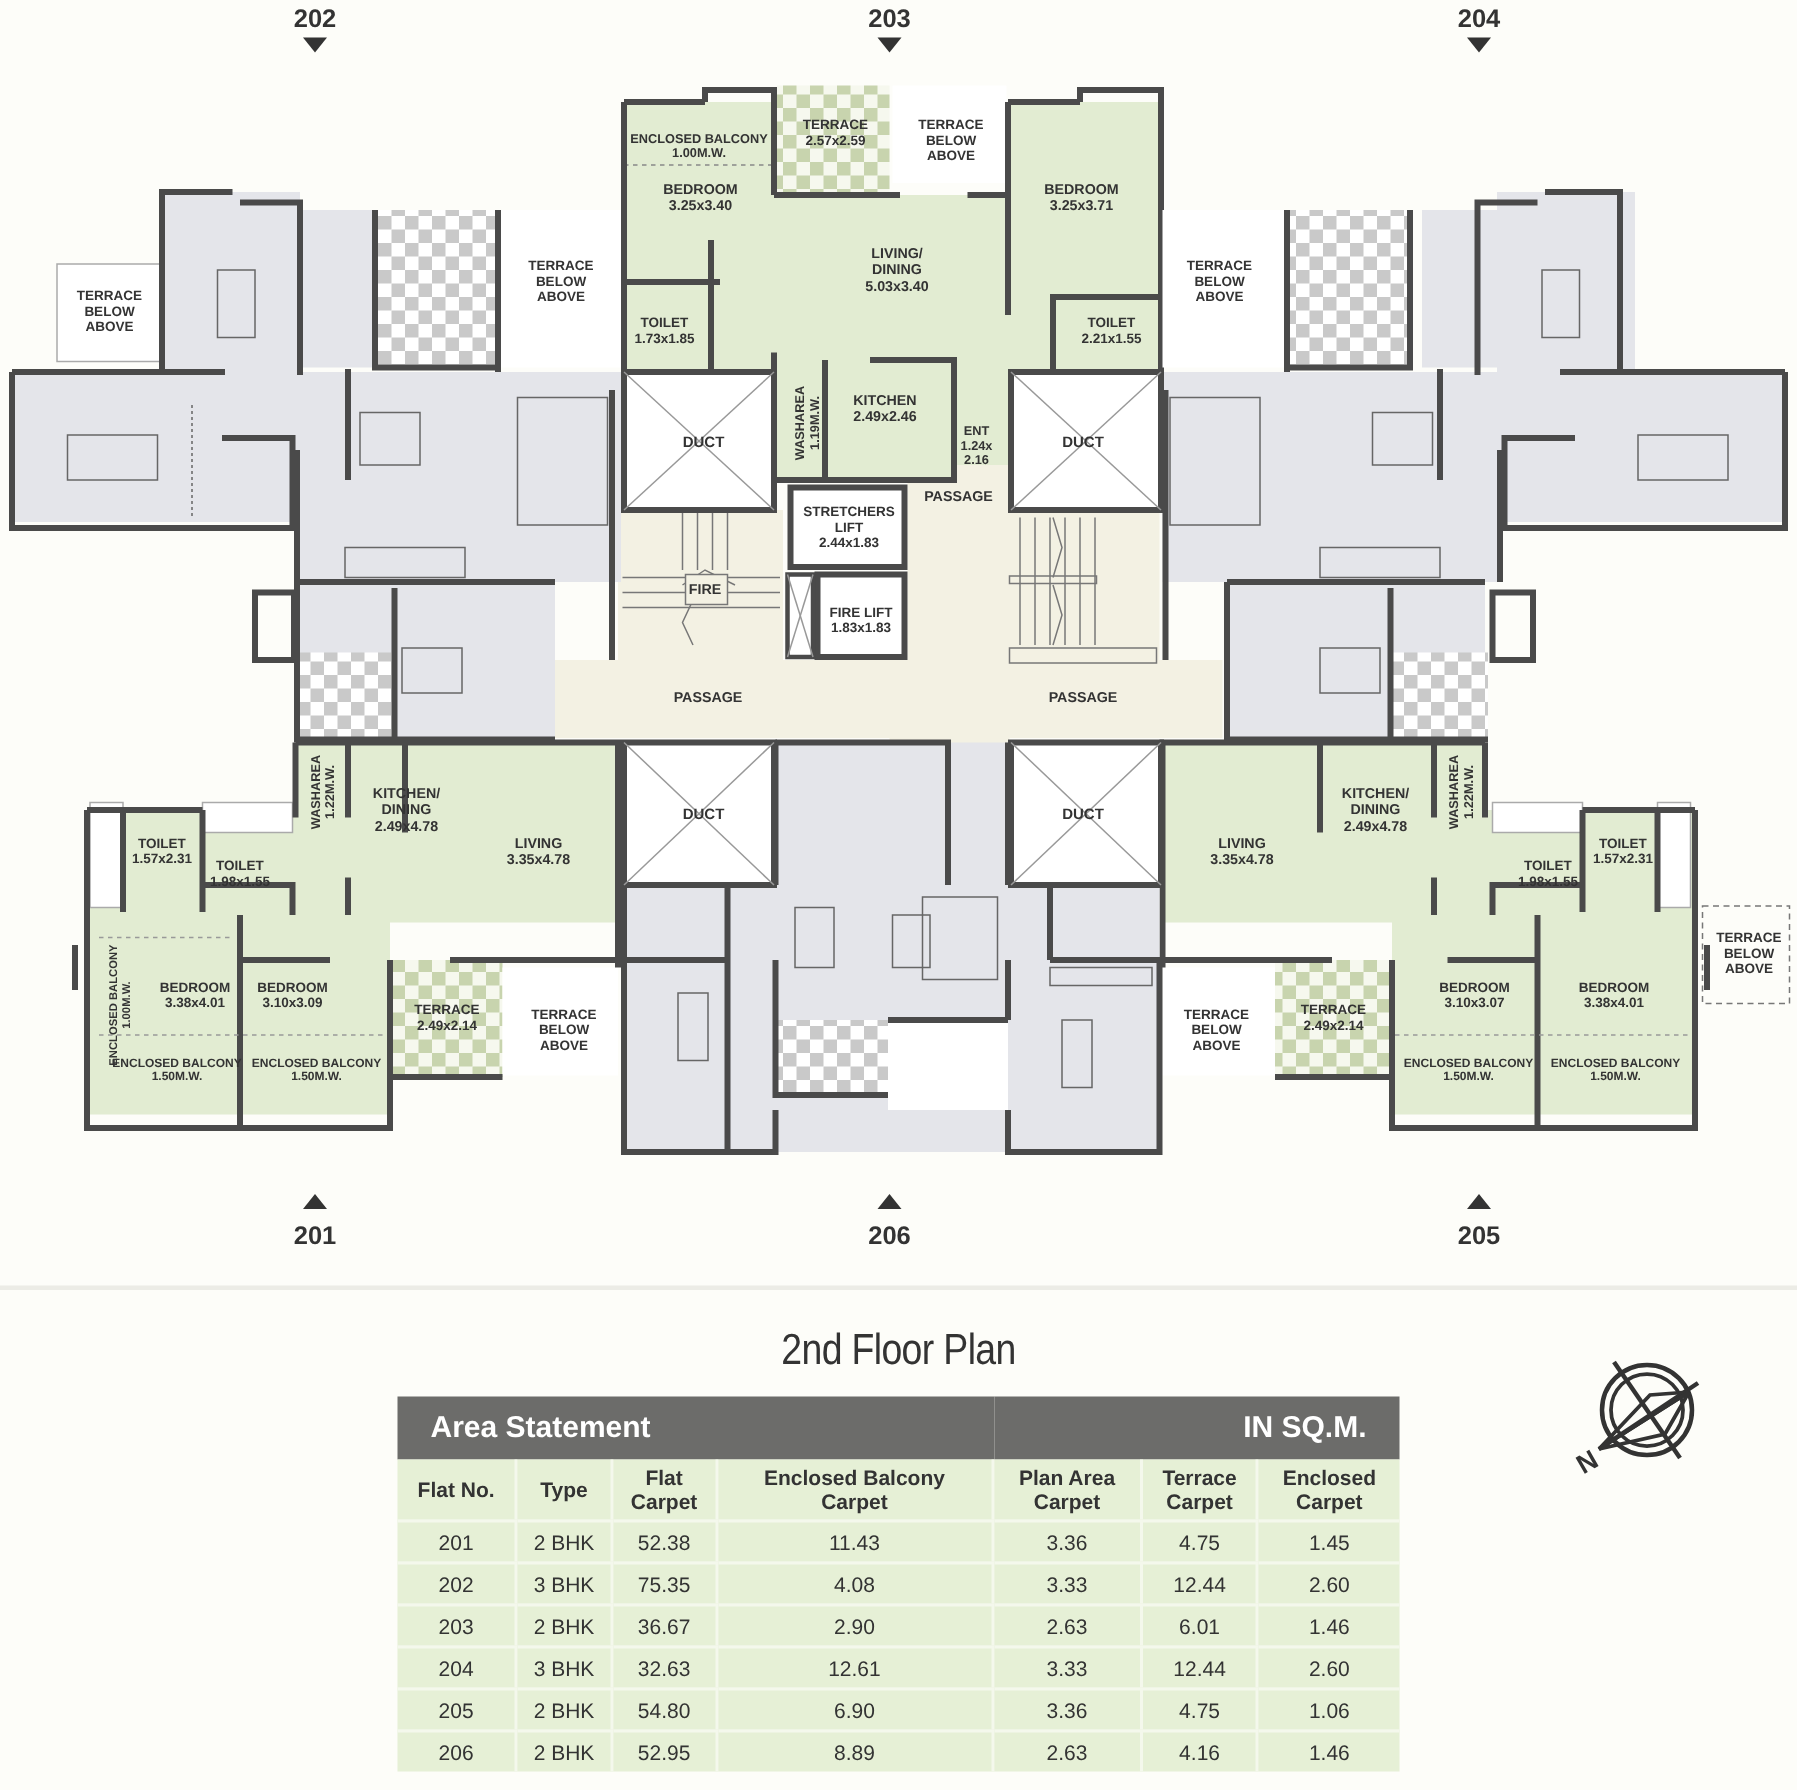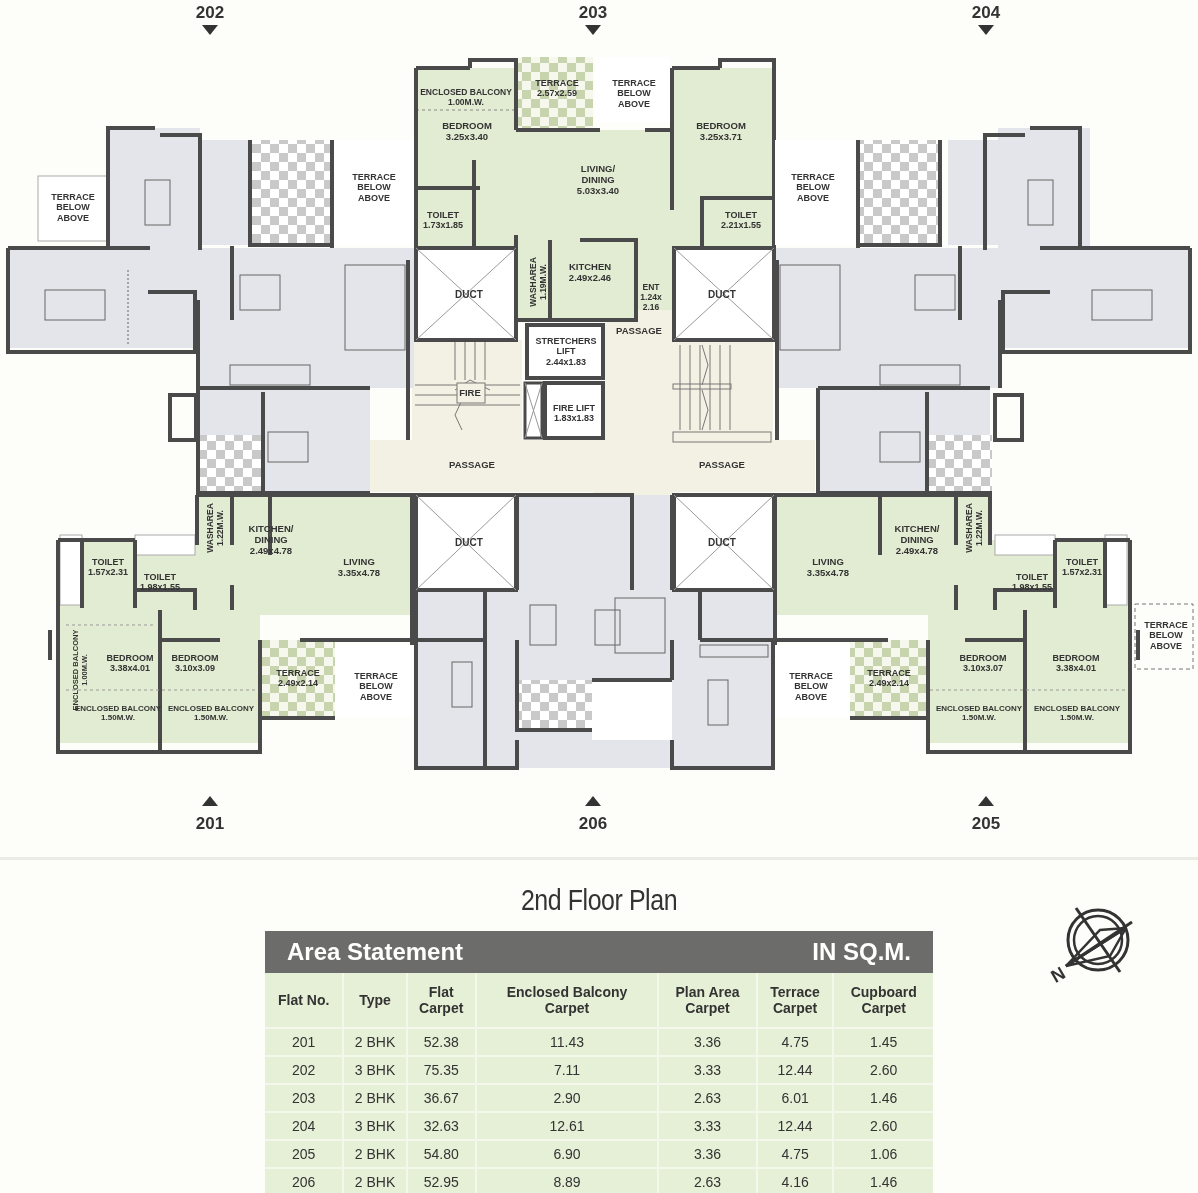--- a/index.html
+++ b/index.html
@@ -7,23 +7,23 @@
   body { font-family: "Liberation Sans", sans-serif; color: #333; position: relative; }
   #plan-svg { position: absolute; left: 0; top: 0; width: 1198px; height: 860px; }
   #plan-svg text { font-family: "Liberation Sans", sans-serif; font-weight: bold; fill: #333; }
   .flat-marker { font-family: "Liberation Sans", sans-serif; font-size: 17px; font-weight: bold; fill:#333; }
   .divider { position: absolute; left: 0; top: 857px; width: 1198px; height: 3px; background: #ecece6; }
   .page-title { position: absolute; left: 0; top: 884px; width: 1198px; text-align: center;
     font-family: "Liberation Sans", sans-serif; font-size: 29px; color: #333; letter-spacing: -0.5px; transform: scaleX(0.86); transform-origin: 599px 0; }
   .compass { position: absolute; left: 1040px; top: 900px; width: 100px; height: 85px; }
   .area-table { position: absolute; left: 265px; top: 931px; width: 668px; border-collapse: separate; border-spacing: 0; }
   .area-table .hdr-bar { background: #6c6c6a; color: #fff; height: 42px; }
-  .area-table .hdr-bar th { font-size: 24px; font-weight: bold; padding: 0 22px; text-align: left; }
+  .area-table .hdr-bar th { font-size: 20px; font-weight: bold; padding: 0 22px; text-align: left; }
   .area-table .hdr-bar th.unit { text-align: right; }
-  .area-table .col-row th { background: #e6f0d6; font-size: 14px; font-weight: bold; color: #333; height: 54px; text-align: center; line-height: 16px; border-right: 2px solid #f4f8ec; }
+  .area-table .col-row th { background: #e6f0d6; font-size: 14px; font-weight: bold; color: #333; height: 40px; text-align: center; line-height: 16px; border-right: 2px solid #f4f8ec; }
   .area-table td { background: #e6f0d6; font-size: 14px; color: #333; text-align: center; height: 28px; border-top: 2px solid #f4f8ec; border-right: 2px solid #f4f8ec; }
   .area-table .col-row th:last-child, .area-table td:last-child { border-right: none; }
 </style>
 </head>
 <body>
 
 <svg id="plan-svg" viewBox="0 0 1198 860" xmlns="http://www.w3.org/2000/svg">
   <defs>
     <pattern id="checker" width="18" height="18" patternUnits="userSpaceOnUse">
       <rect width="18" height="18" fill="#ffffff"></rect>
@@ -374,38 +374,38 @@
       <th colspan="4">Area Statement</th>
       <th colspan="3" class="unit">IN SQ.M.</th>
     </tr>
     <tr class="col-row" id="col-row">
         <th><span>Flat No.</span></th>
         <th><span>Type</span></th>
         <th><span>Flat</span><br><span>Carpet</span></th>
         <th><span>Enclosed Balcony</span><br><span>Carpet</span></th>
         <th><span>Plan Area</span><br><span>Carpet</span></th>
         <th><span>Terrace</span><br><span>Carpet</span></th>
-        <th><span>Cupboard</span><br><span>Carpet</span></th>
+        <th><span>Enclosed</span><br><span>Carpet</span></th>
       </tr>
   </thead>
   <tbody id="table-body">
       <tr>
         <td>201</td>
         <td>2 BHK</td>
         <td>52.38</td>
         <td>11.43</td>
         <td>3.36</td>
         <td>4.75</td>
         <td>1.45</td>
       </tr>
       <tr>
         <td>202</td>
         <td>3 BHK</td>
         <td>75.35</td>
-        <td>7.11</td>
+        <td>4.08</td>
         <td>3.33</td>
         <td>12.44</td>
         <td>2.60</td>
       </tr>
       <tr>
         <td>203</td>
         <td>2 BHK</td>
         <td>36.67</td>
         <td>2.90</td>
         <td>2.63</td>

